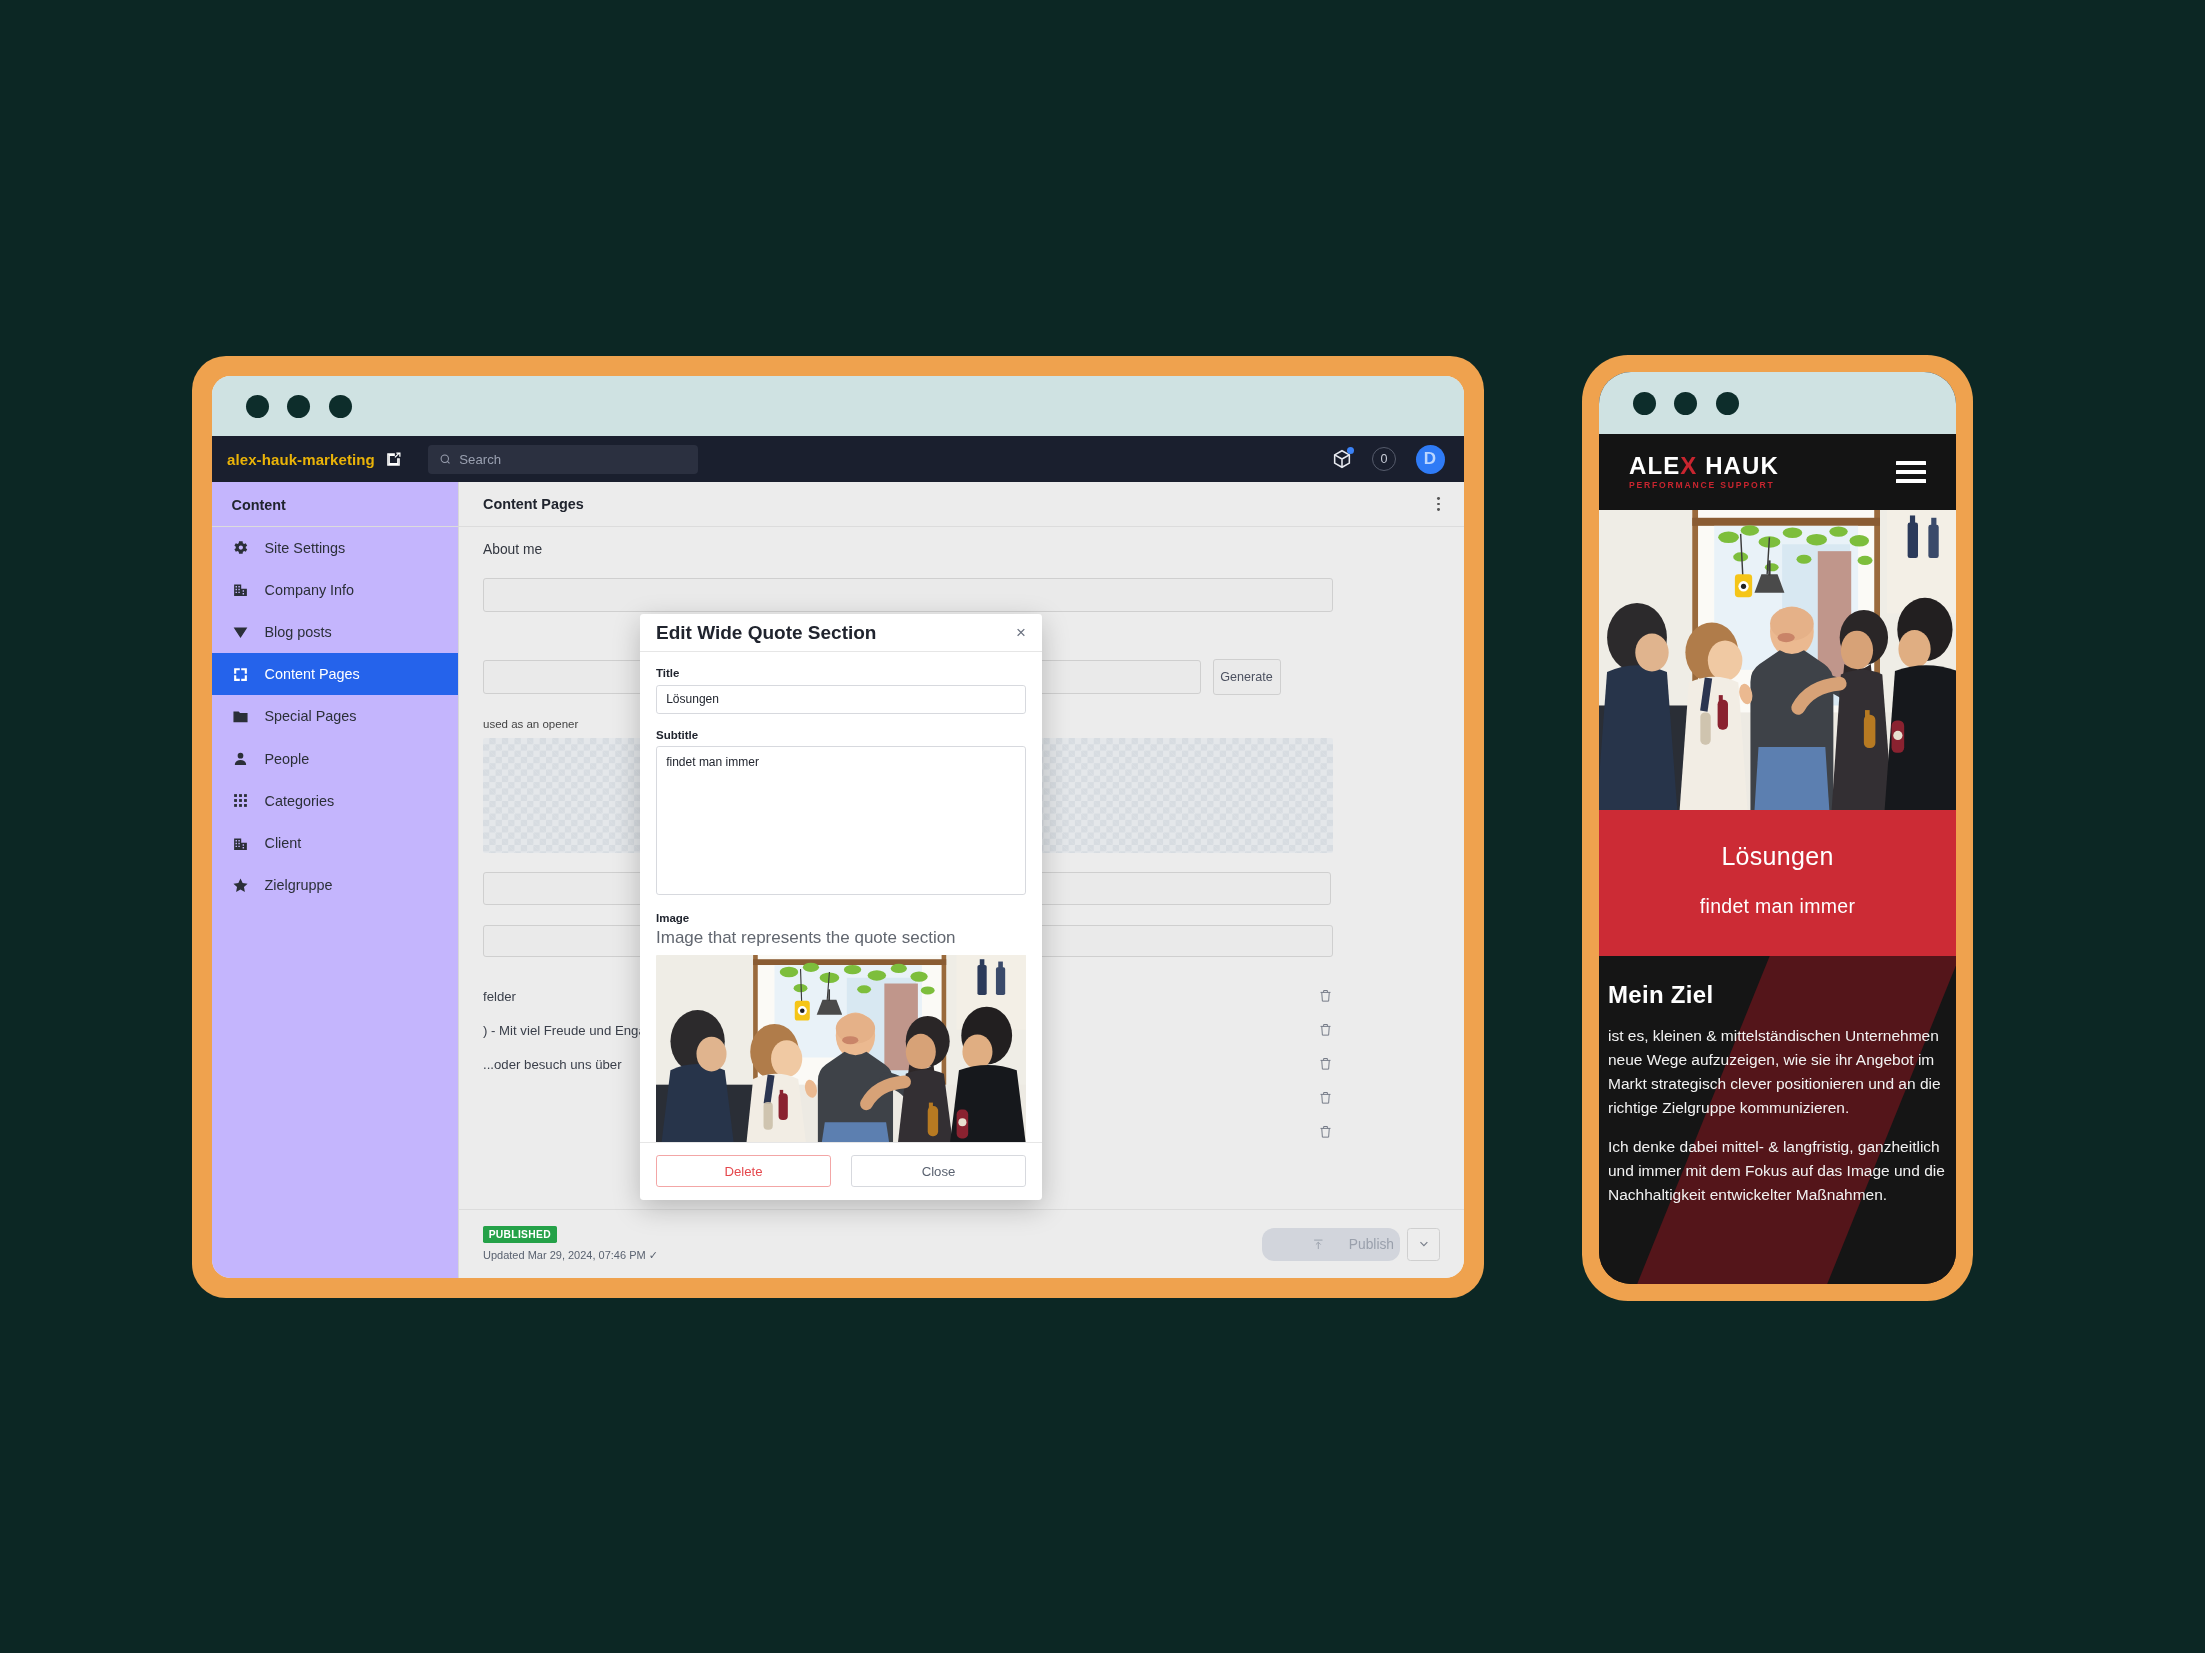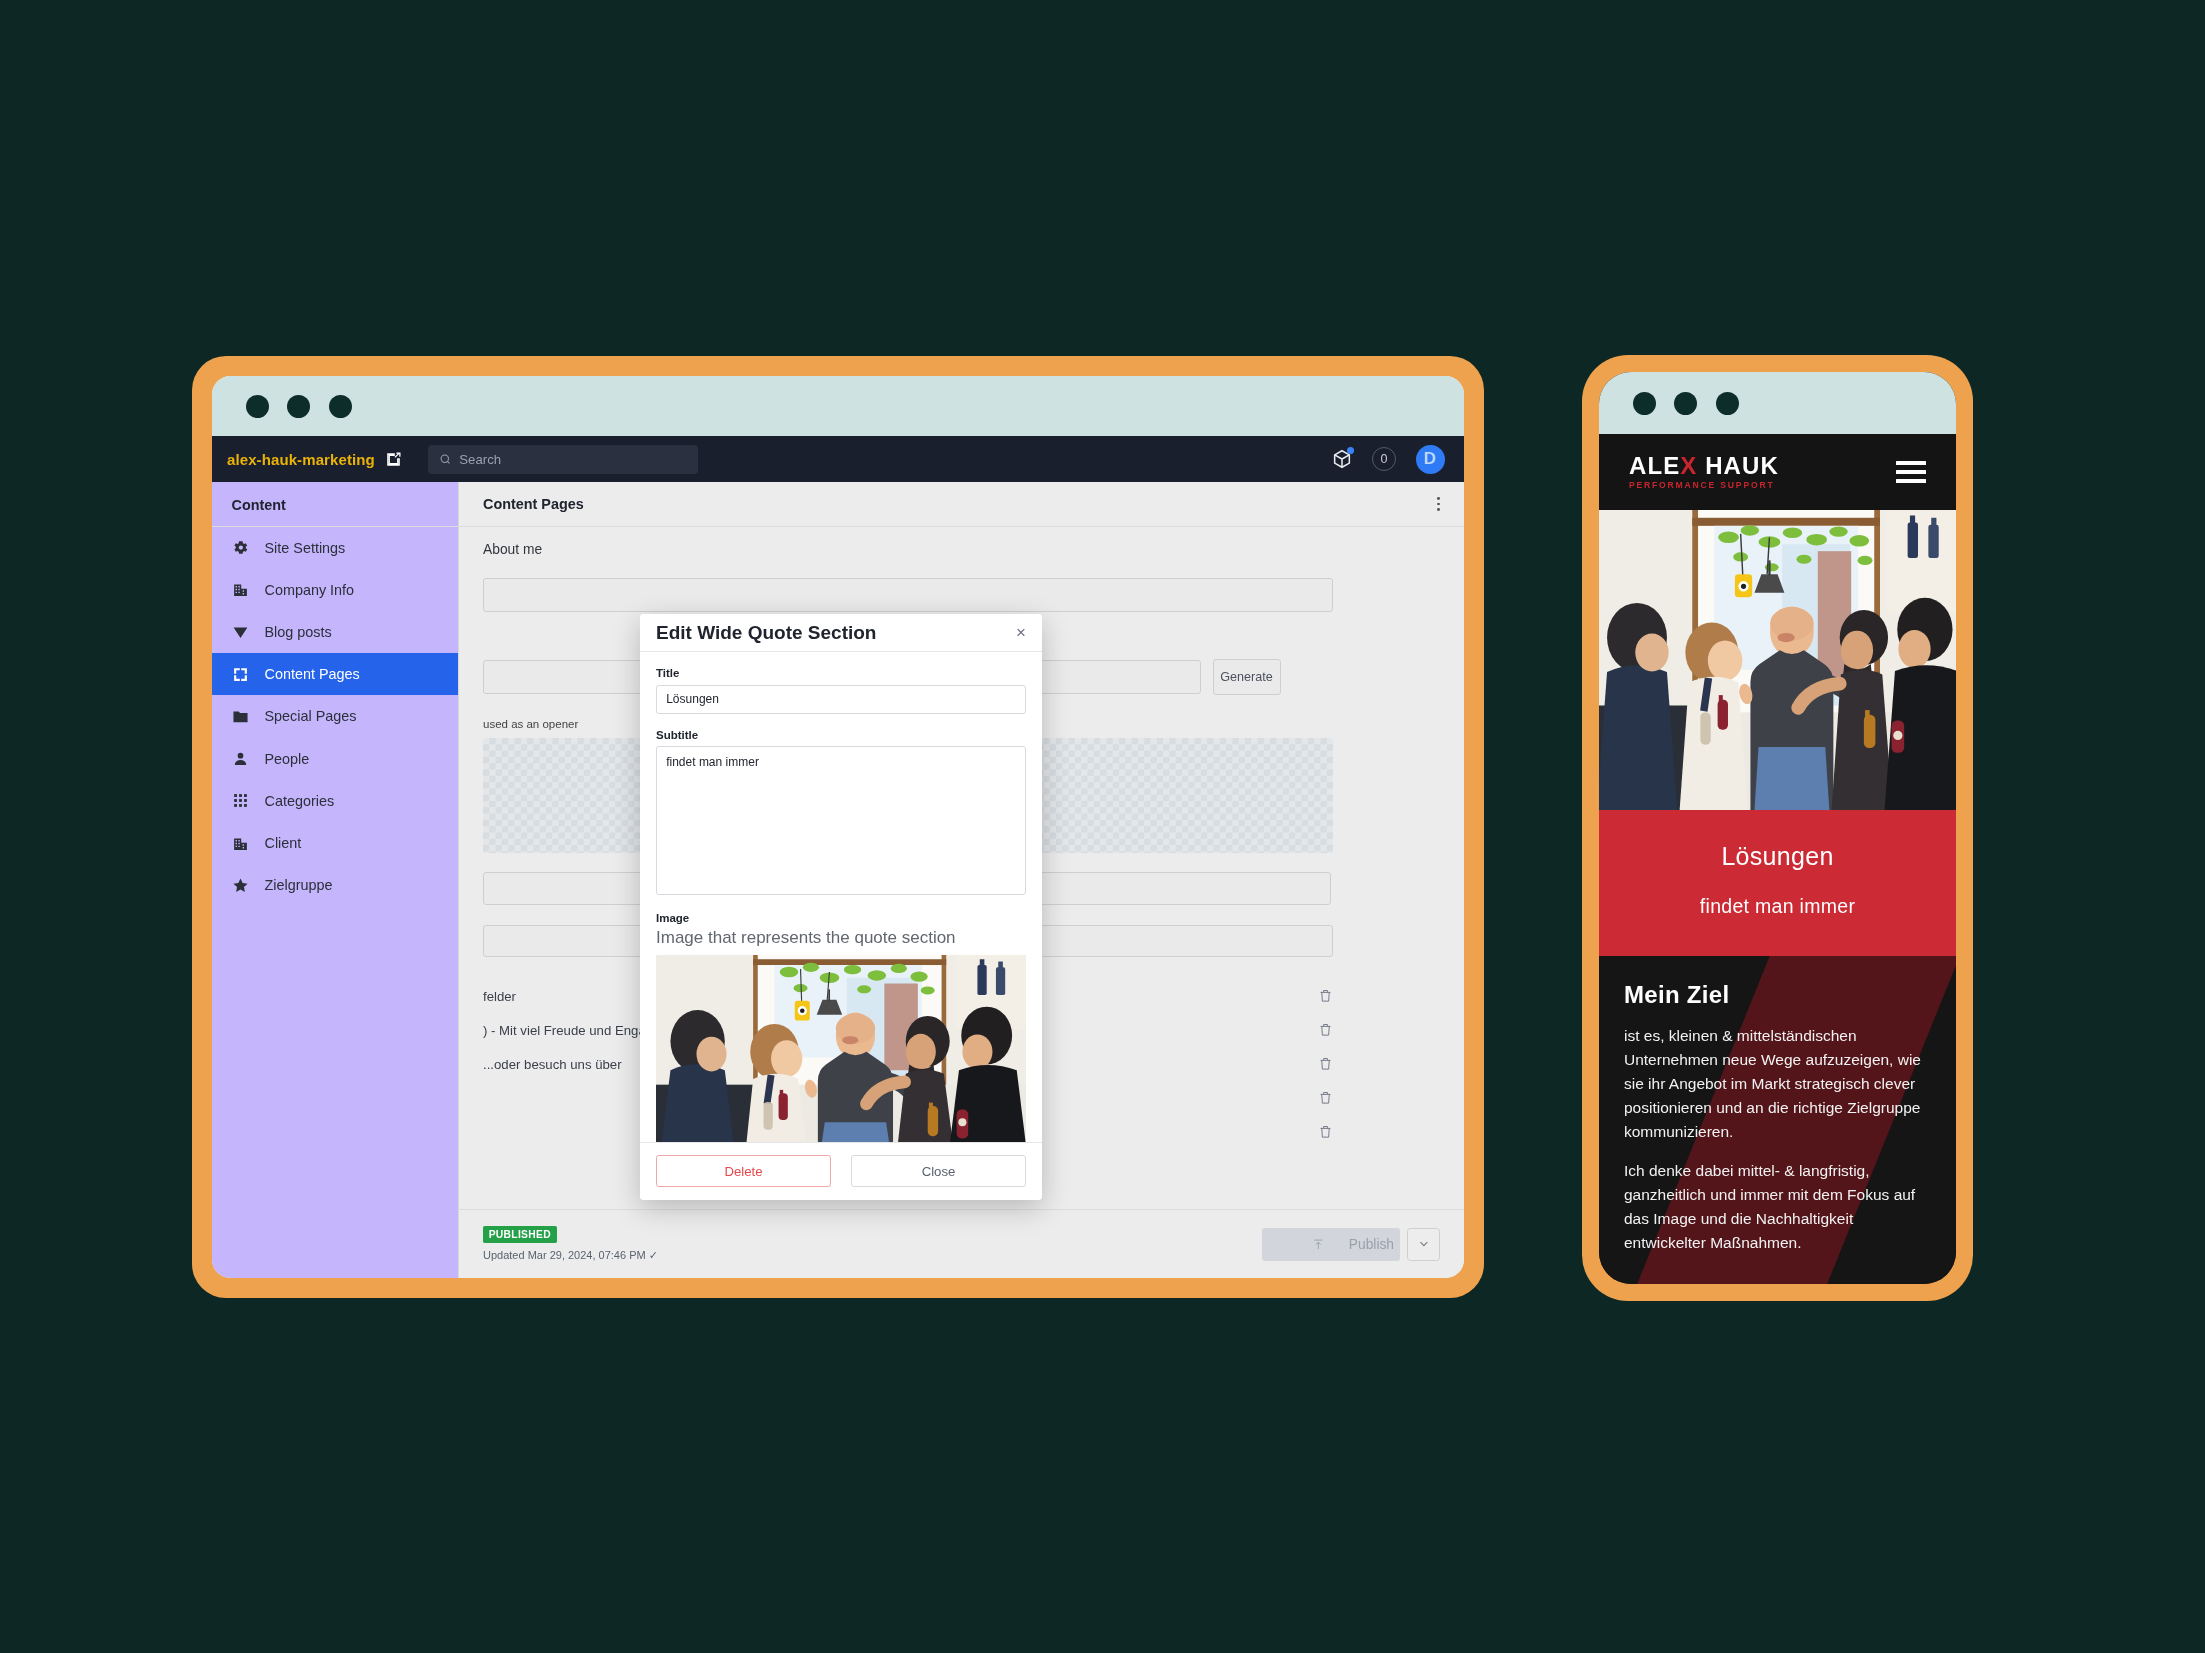--- a/index.html
+++ b/index.html
@@ -119,21 +119,21 @@
   .trash svg { width: 15px; height: 15px; }
 
   .main-footer {
     height: 69px; flex: none; border-top: 0.6px solid #DCDCDC;
     display: flex; align-items: center; justify-content: space-between; padding: 0 24px;
   }
   .status-badge { display: inline-block; background: #24A148; color: #fff; font-size: 10.3px;
                   font-weight: bold; letter-spacing: 0.3px; padding: 2.9px 5.7px; border-radius: 1.7px; }
   .status-upd { font-size: 11px; color: #5A6270; margin-top: 5.7px; }
   .pub-wrap { display: flex; align-items: center; gap: 6.9px; }
-  .btn-publish { width: 138px; height: 33px; border-radius: 3px; background: #D2D5DC;
+  .btn-publish { width: 138px; height: 33px; border-radius: 12px; background: #D2D5DC;
                  color: #9AA0AC; font-size: 13.8px; display: flex; align-items: center;
                  justify-content: center; gap: 24px; padding-left: 44px; }
   .btn-caret { width: 33px; height: 33px; border: 0.6px solid #CFCFCF; border-radius: 3.4px;
                background: #EDEDED; display: flex; align-items: center; justify-content: center; }
 
   
   .modal {
     position: absolute; left: 428px; top: 132px;
     width: 402px; height: 586px;
     background: #fff; border-radius: 3.4px;
@@ -197,21 +197,21 @@
   .burger { display: flex; flex-direction: column; gap: 5.2px; }
   .burger i { width: 30px; height: 4px; background: #fff; display: block; border-radius: 0.6px; }
 
   .hero-img { height: 300px; margin: 0 0 0 0; overflow: hidden; position: relative; background: #2A2A2A; }
   .quote-band {
     background: #CC2B35; padding: 32px 23px 38px; text-align: center;
   }
   .q-title { font-size: 25px; color: #fff; letter-spacing: 0.3px; }
   .q-sub { font-size: 19.5px; color: #fff; margin-top: 24px; letter-spacing: 0.3px; }
 
-  .ph-text { position: relative; padding: 25px 25px 0; background: #151515; flex: 1; overflow: hidden; }
+  .ph-text { position: relative; padding: 25px 9px 0; background: #151515; flex: 1; overflow: hidden; }
   .diag {
     position: absolute; left: 80px; top: -34px; width: 190px; height: 517px;
     background: #54151A; transform: skewX(-22deg); z-index: 0;
   }
   .ph-text .inner { position: relative; z-index: 1; }
   .h-ziel { font-size: 24px; font-weight: bold; color: #fff; letter-spacing: 0.3px; margin-bottom: 15px; }
   .p-body { font-size: 15.5px; line-height: 1.55; color: #F2F2F2; margin-bottom: 15px; }
 
   
   .photo { width: 100%; height: 100%; display: block; }

